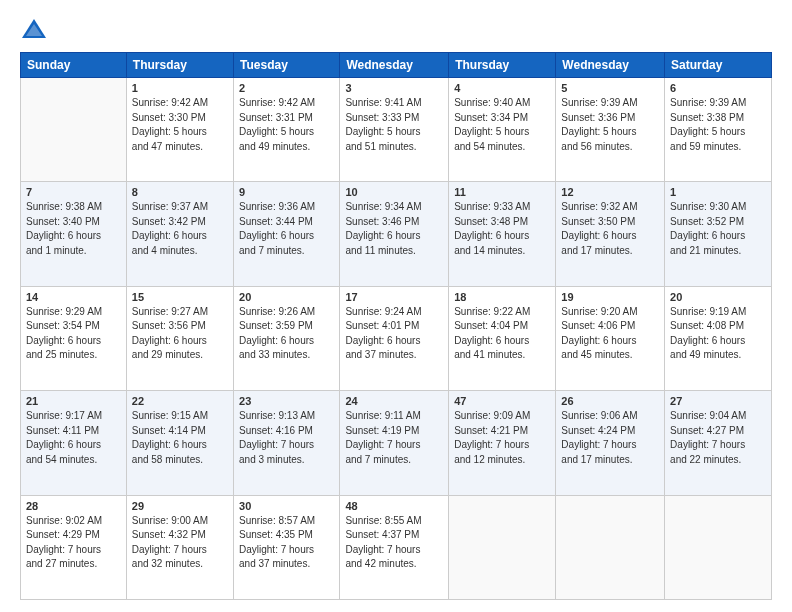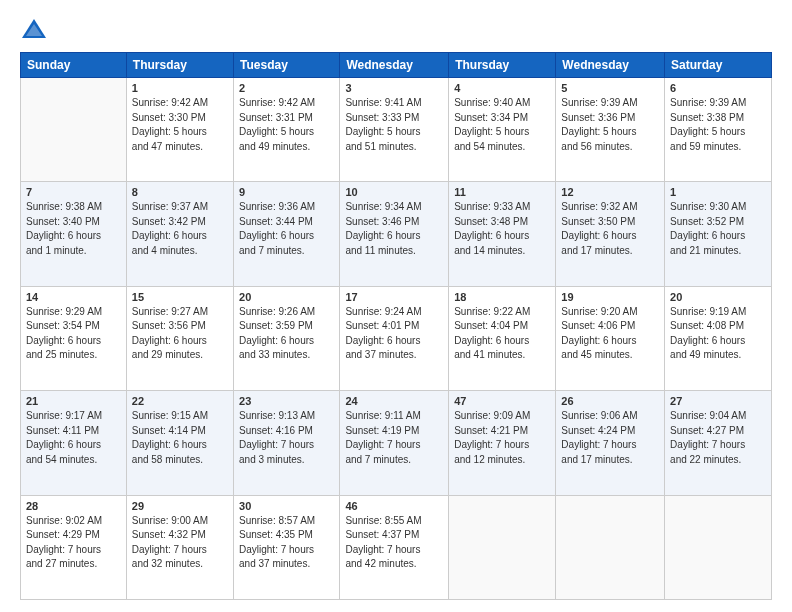--- a/index.html
+++ b/index.html
@@ -255,21 +255,21 @@
           </td>
           <td>
             <span class="day-num">29</span>
             <div class="day-info">Sunrise: 9:00 AM<br>Sunset: 4:32 PM<br>Daylight: 7 hours<br>and 32 minutes.</div>
           </td>
           <td>
             <span class="day-num">30</span>
             <div class="day-info">Sunrise: 8:57 AM<br>Sunset: 4:35 PM<br>Daylight: 7 hours<br>and 37 minutes.</div>
           </td>
           <td>
-            <span class="day-num">46</span>
+            <span class="day-num">48</span>
             <div class="day-info">Sunrise: 8:55 AM<br>Sunset: 4:37 PM<br>Daylight: 7 hours<br>and 42 minutes.</div>
           </td>
           <td class="empty"></td>
           <td class="empty"></td>
           <td class="empty"></td>
         </tr>
       </tbody>
   </table>
 </div>
 

